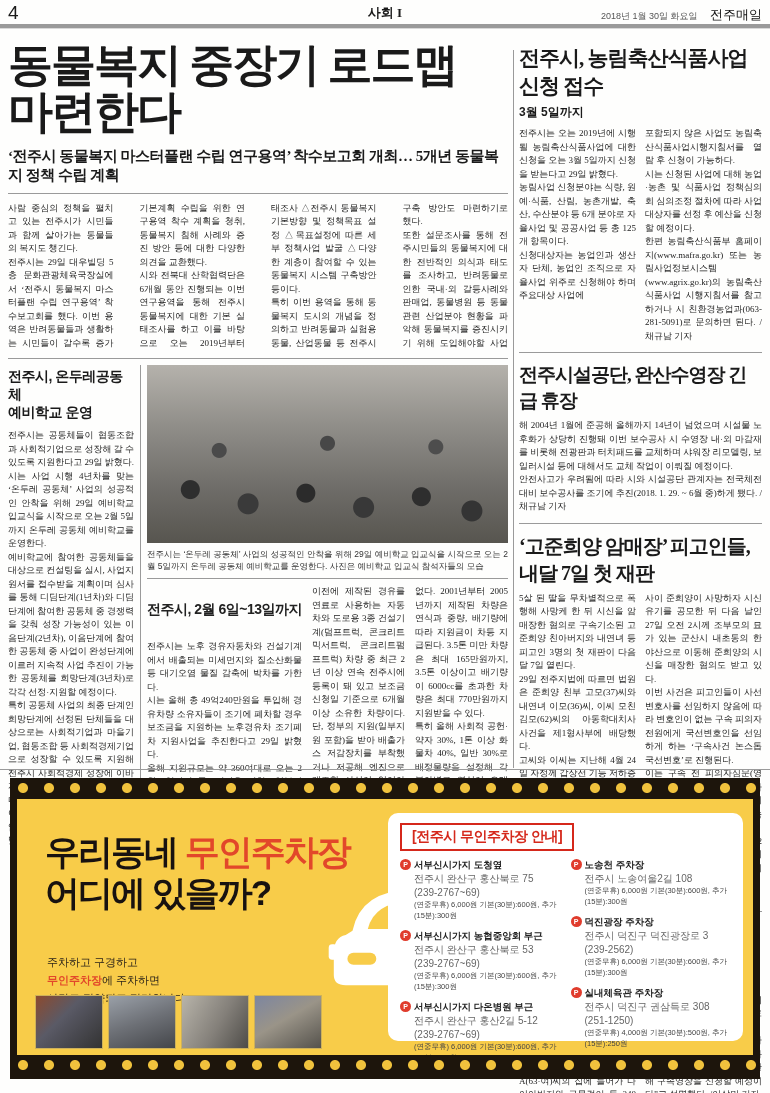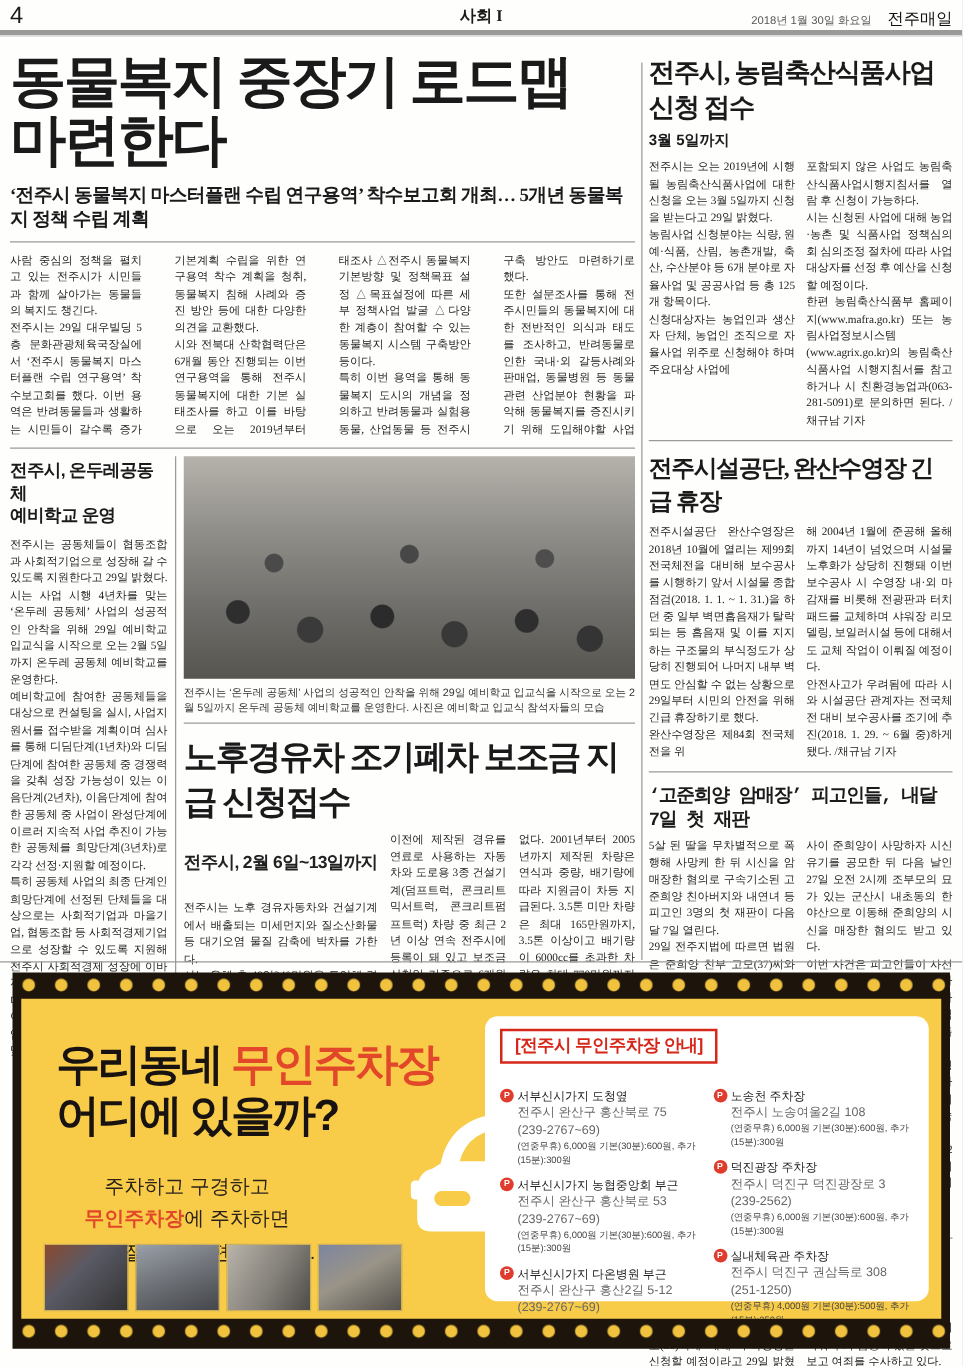--- a/index.html
+++ b/index.html
@@ -47,46 +47,46 @@
       linear-gradient(#b5b2ac 0%,#8f8d88 35%,#6e6c68 70%,#57554f 100%);}
   .caption{font-size:8.5px;line-height:1.45;color:#333;margin:5px 0 2px 0;text-align:justify;
            font-family:"Liberation Sans",sans-serif;}
   h2.diesel{margin:8px 0 2px 0;font-size:27px;font-weight:900;letter-spacing:-1.5px;}
   .col-subhead{font-size:14px;font-weight:bold;font-family:"Liberation Sans",sans-serif;
                letter-spacing:-0.5px;margin-bottom:7px;white-space:nowrap;}
   
   .r-art h2{margin:2px 0 4px 0;font-weight:900;letter-spacing:-1px;}
   .r-art .h-lg{font-size:21px;}
   .r-art .h-md{font-size:19px;}
-  .r-art .h-sm{font-size:15px;font-family:Liberation Mono, monospace;}
+  .r-art .h-sm{font-size:20px;}
   .r-sub{font-size:12px;font-weight:bold;font-family:"Liberation Sans",sans-serif;margin:2px 0 6px 0;}
   .r-div{height:1px;background:#9a9a9a;margin:9px 0;}
   
   .bottom-rule{position:absolute;left:0;right:0;top:769px;height:1px;background:#9a9a9a;}
   
   .ad{position:absolute;left:10px;top:778px;width:750px;height:301px;background:#1d150c;
       font-family:"Liberation Sans",sans-serif;}
   .dots{height:21px;background-image:radial-gradient(circle at 13px 10px,#f0c23d 4.5px,transparent 5.5px);
         background-size:26px 21px;background-repeat:repeat-x;}
   .ad-inner{position:relative;height:256px;background:#f8cc49;margin:0 7px;overflow:hidden;}
   .ad-head{position:absolute;left:28px;top:32px;font-size:35px;font-weight:900;letter-spacing:-2px;line-height:1.18;color:#181210;}
   .ad-head .accent{color:#e2472a;}
-  .ad-tag{position:absolute;left:30px;top:138px;font-size:16px;line-height:1.65;color:#2a2218;text-align:center;}
+  .ad-tag{position:absolute;left:30px;top:154px;font-size:11px;line-height:1.65;color:#2a2218;}
   .ad-tag .accent{color:#e2472a;font-weight:bold;}
   .ad-car{position:absolute;left:310px;top:66px;width:170px;height:140px;}
   .ad-panel{position:absolute;right:10px;top:14px;width:355px;height:228px;background:#ffffff;
             border-radius:10px;padding:10px 12px;box-sizing:border-box;}
   .panel-title{display:inline-block;border:2px solid #d5281b;color:#d5281b;font-weight:900;
-               font-size:14px;padding:3px 10px;margin-bottom:20px;letter-spacing:-0.5px;}
+               font-size:14px;padding:3px 10px;margin-bottom:8px;letter-spacing:-0.5px;}
   .panel-cols{display:flex;gap:10px;}
   .panel-col{flex:1;}
   .loc{margin-bottom:9px;position:relative;padding-left:14px;}
   .pin{position:absolute;left:0;top:0;width:11px;height:11px;border-radius:50%;background:#e03c2d;
        color:#fff;font-size:7px;font-weight:bold;text-align:center;line-height:11px;}
-  .loc-name{font-size:9.5px;font-weight:normal;color:#222;}
+  .loc-name{font-size:9.5px;font-weight:bold;color:#222;}
   .loc-addr,.loc-phone{font-size:10px;color:#666;line-height:1.4;}
   .loc-price{font-size:7.5px;color:#444;line-height:1.4;}
   .ad-photos{position:absolute;left:18px;top:196px;display:flex;gap:5px;}
   .ad-photo{width:66px;height:52px;border:1px solid #cdb15a;}
   .ad-photo:nth-child(1){background:linear-gradient(135deg,#8c4a2f 0%,#5a5a66 40%,#333 100%);}
   .ad-photo:nth-child(2){background:linear-gradient(160deg,#9aa0a8 0%,#6d7076 50%,#44464a 100%);}
   .ad-photo:nth-child(3){background:linear-gradient(120deg,#b8b4aa 0%,#84807a 55%,#4e4c48 100%);}
   .ad-photo:nth-child(4){background:linear-gradient(150deg,#7d86a0 0%,#9a9488 45%,#55524c 100%);}
 </style>
 </head>
@@ -135,21 +135,20 @@
 특히 공동체 사업의 최종 단계인 희망단계에 선정된 단체들을 대상으로는 사회적기업과 마을기업, 협동조합 등 사회적경제기업으로 성장할 수 있도록 지원해 전주시 사회적경제 성장에 이바지할 수 있도록 만든다는 구상이다.
 이와 관련 예비학교는 공동체 사업에 대한 이해를 돕고 공동체별 맞춤형 사업 컨설팅을 통해 완성도 있는 사업안을 작성할 수 있도록 도움을 주기 위한 것으로 본 사업 접수에 앞서 예비학교 입교를 신청한 100여 개 단체를 대상으로 진행된다.
 입교식에서 공동체 사업을 시작하는 단체들의 사업 이해도를 높이기 위해 공동체 사업에 대한 기본 소양 교육과 함께 활동해 온 다양한 공동체 모습을 시청각 자료를 통해 안내했다.
 예비학교 운영 후 오는 6일부터 9일까지 온두레 공동체 본 사업 공모 신청을 접수할 계획이다.  /채규남 기자</div>
         </aside>
         <div class="vrule"></div>
         <div class="photo-zone">
           <div class="photo"></div>
           <div class="caption">전주시는 ‘온두레 공동체’ 사업의 성공적인 안착을 위해 29일 예비학교 입교식을 시작으로 오는 2월 5일까지 온두레 공동체 예비학교를 운영한다. 사진은 예비학교 입교식 참석자들의 모습</div>
           <div class="rule-thin"></div>
-          <h2 class="diesel">노후경유차 조기폐차 보조금 지급 신청접수</h2>
           <div class="cols3">
             <div class="col">
               <div class="col-subhead">전주시, 2월 6일~13일까지</div>
               <div>전주시는 노후 경유자동차와 건설기계에서 배출되는 미세먼지와 질소산화물 등 대기오염 물질 감축에 박차를 가한다.
 시는 올해 총 49억240만원을 투입해 경유차량 소유자들이 조기에 폐차할 경우 보조금을 지원하는 노후경유차 조기폐차 지원사업을 추진한다고 29일 밝혔다.
 올해 지원규모는 약 360여대로 오는 2월 5일까지 공고기간을 거쳐 6일부터 13일까지 8일간 지원 신청서를 접수할 계획이다.
 지원 대상은 지난 2005년 12월 31일</div>
             </div>
             <div class="col">이전에 제작된 경유를 연료로 사용하는 자동차와 도로용 3종 건설기계(덤프트럭, 콘크리트믹서트럭, 콘크리트펌프트럭) 차량 중 최근 2년 이상 연속 전주시에 등록이 돼 있고 보조금 신청일 기준으로 6개월 이상 소유한 차량이다. 단, 정부의 지원(일부지원 포함)을 받아 배출가스 저감장치를 부착했거나 저공해 엔진으로 개조한 사실이 없어야 하며 성능검사 결과 ‘정상가동’ 판정을 받은 차량이어야 지원을 받을 수 있다.
 지원금액은 차량등록 제원에 따라 보험개발원에서 발행한 차량기준가액에 따라 결정되며 2000년 12월 31일 이전 제작된 차량은 지급액 상한액이</div>
@@ -174,22 +173,20 @@
           <div class="col">포함되지 않은 사업도 농림축산식품사업시행지침서를 열람 후 신청이 가능하다.
 시는 신청된 사업에 대해 농업·농촌 및 식품사업 정책심의회 심의조정 절차에 따라 사업대상자를 선정 후 예산을 신청할 예정이다.
 한편 농림축산식품부 홈페이지(www.mafra.go.kr) 또는 농림사업정보시스템(www.agrix.go.kr)의 농림축산식품사업 시행지침서를 참고하거나 시 친환경농업과(063-281-5091)로 문의하면 된다.  /채규남 기자</div>
         </div>
       </article>
       <div class="r-div"></div>
 
       <article class="r-art">
         <h2 class="h-md">전주시설공단, 완산수영장 긴급 휴장</h2>
         <div class="cols2">
-          <div class="col">전주시설공단 완산수영장은 2018년 10월에 열리는 제99회 전국체전을 대비해 보수공사를 시행하기 앞서 시설물 종합점검(2018. 1. 1. ~ 1. 31.)을 하던 중 일부 벽면흡음재가 탈락되는 등 흡음재 및 이를 지지하는 구조물의 부식정도가 상당히 진행되어 나머지 내부 벽면도 안심할 수 없는 상황으로 29일부터 시민의 안전을 위해 긴급 휴장하기로 했다.
-완산수영장은 제84회 전국체전을 위</div>
           <div class="col">해 2004년 1월에 준공해 올해까지 14년이 넘었으며 시설물 노후화가 상당히 진행돼 이번 보수공사 시 수영장 내·외 마감재를 비롯해 전광판과 터치패드를 교체하며 샤워장 리모델링, 보일러시설 등에 대해서도 교체 작업이 이뤄질 예정이다.
 안전사고가 우려됨에 따라 시와 시설공단 관계자는 전국체전 대비 보수공사를 조기에 추진(2018. 1. 29. ~ 6월 중)하게 됐다.  /채규남 기자</div>
         </div>
       </article>
       <div class="r-div"></div>
 
       <article class="r-art">
         <h2 class="h-sm">‘고준희양 암매장’ 피고인들, 내달 7일 첫 재판</h2>
         <div class="cols2">
           <div class="col">5살 된 딸을 무차별적으로 폭행해 사망케 한 뒤 시신을 암매장한 혐의로 구속기소된 고준희양 친아버지와 내연녀 등 피고인 3명의 첫 재판이 다음 달 7일 열린다.

